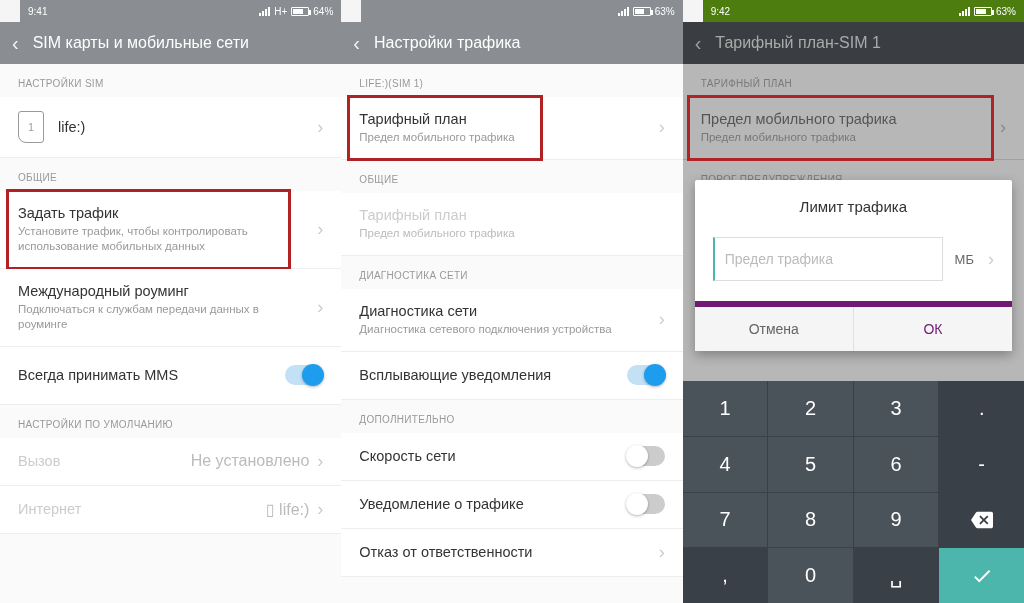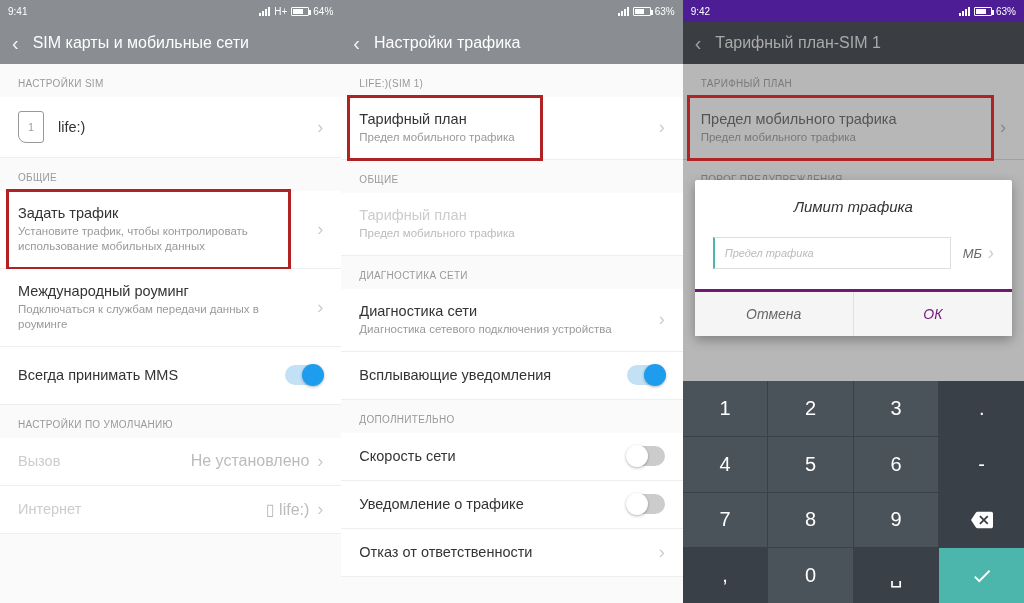--- a/index.html
+++ b/index.html
@@ -1,20 +1,20 @@
 <!DOCTYPE html>
 <html><head>
 <meta charset="utf-8">
 <style>
 * { margin: 0; padding: 0; box-sizing: border-box; font-family: -apple-system, Helvetica, Arial, sans-serif; }
 body { display: flex; width: 1024px; height: 603px; background: #ddd; overflow: hidden; }
 .screen { width: 341.33px; height: 603px; background: #f5f5f5; position: relative; overflow: hidden; display: flex; flex-direction: column; }
 
-.status-bar { height: 22px; background: #8a8d92; color: #fff; display: flex; align-items: center; justify-content: space-between; padding: 0 8px; font-size: 10px; }
-.status-bar.dark { background: #4c1d95; }
+.status-bar { height: 22px; background: #8a8d92; color: #fff; display: flex; align-items: center; justify-content: space-between; padding: 0 8px; font-size: 10px; margin-left: 20px; }
+.status-bar.dark { background: #4d7c0f; }
 .status-left { display: flex; align-items: center; gap: 4px; }
 .status-right { display: flex; align-items: center; gap: 4px; }
 
 .header { height: 42px; background: #8a8d92; color: #fff; display: flex; align-items: center; padding: 0 12px; font-size: 16px; }
 .header.dark { background: #3a3d42; color: #aaa; }
 .back-arrow { font-size: 20px; margin-right: 14px; opacity: 0.9; }
 
 .content { flex: 1; overflow: hidden; background: #fafafa; }
 .content.dim { background: #b7b7b7; }
 
@@ -39,26 +39,26 @@
 .toggle.on::after { left: auto; right: -1px; background: #1e9dee; }
 
 .sim-icon { width: 26px; height: 32px; border: 1.5px solid #999; border-radius: 3px 3px 3px 8px; display: flex; align-items: center; justify-content: center; font-size: 10px; color: #999; margin-right: 14px; }
 
 .red-box { border: 3px solid #b22222; position: absolute; pointer-events: none; }
 
 .faded-title { color: #ccc; }
 
 .value-right { font-size: 16px; color: #bbb; margin-right: 8px; }
 
-.dialog { position: absolute; left: 12px; right: 12px; top: 180px; background: #fff; border-radius: 2px; box-shadow: 0 4px 12px rgba(0,0,0,0.3); padding: 18px 0 0; z-index: 10; font-style: italic; }
+.dialog { position: absolute; left: 12px; right: 12px; top: 180px; background: #fff; border-radius: 2px; box-shadow: 0 4px 12px rgba(0,0,0,0.3); padding: 18px 0 0; z-index: 10; }
 .dialog-title { text-align: center; font-size: 15px; color: #333; font-weight: 500; margin-bottom: 22px; }
 .dialog-body { display: flex; align-items: center; padding: 0 18px 20px; gap: 12px; }
-.dialog-input { flex: 1; height: 32px; border: 1px solid #ddd; padding: 0 10px; font-size: 11px; color: #bbb; display: flex; align-items: center; border-left: 2px solid #4db6ac; }
-.dialog-unit { display: flex; align-items: center; font-size: 13px; color: #666; gap: 6px; }
-.dialog-buttons { display: flex; border-top: 3px solid #701a75; background: #f5f5f5; align-items: flex-end; }
+.dialog-input { flex: 1; height: 44px; border: 1px solid #ddd; padding: 0 10px; font-size: 14px; color: #bbb; display: flex; align-items: center; border-left: 2px solid #4db6ac; }
+.dialog-unit { display: flex; align-items: center; font-size: 13px; color: #666; gap: 14px; }
+.dialog-buttons { display: flex; border-top: 6px solid #701a75; background: #f5f5f5; align-items: flex-end; }
 .dialog-btn { flex: 1; padding: 14px; text-align: center; font-size: 14px; color: #666; }
 .dialog-btn.disabled { color: #701a75; }
 .dialog-btn:first-child { border-right: 1px solid #e0e0e0; }
 
 .keyboard { background: #3a4047; height: 222px; display: grid; grid-template-columns: repeat(4, 1fr); grid-template-rows: repeat(4, 1fr); gap: 1px; }
 .key { background: #4a525a; color: #fff; display: flex; align-items: center; justify-content: center; font-size: 20px; font-weight: 300; }
 .key.side { background: #3a4047; }
 .key.accent { background: #4db6ac; }
 .key svg { width: 22px; height: 22px; fill: #fff; }
 

